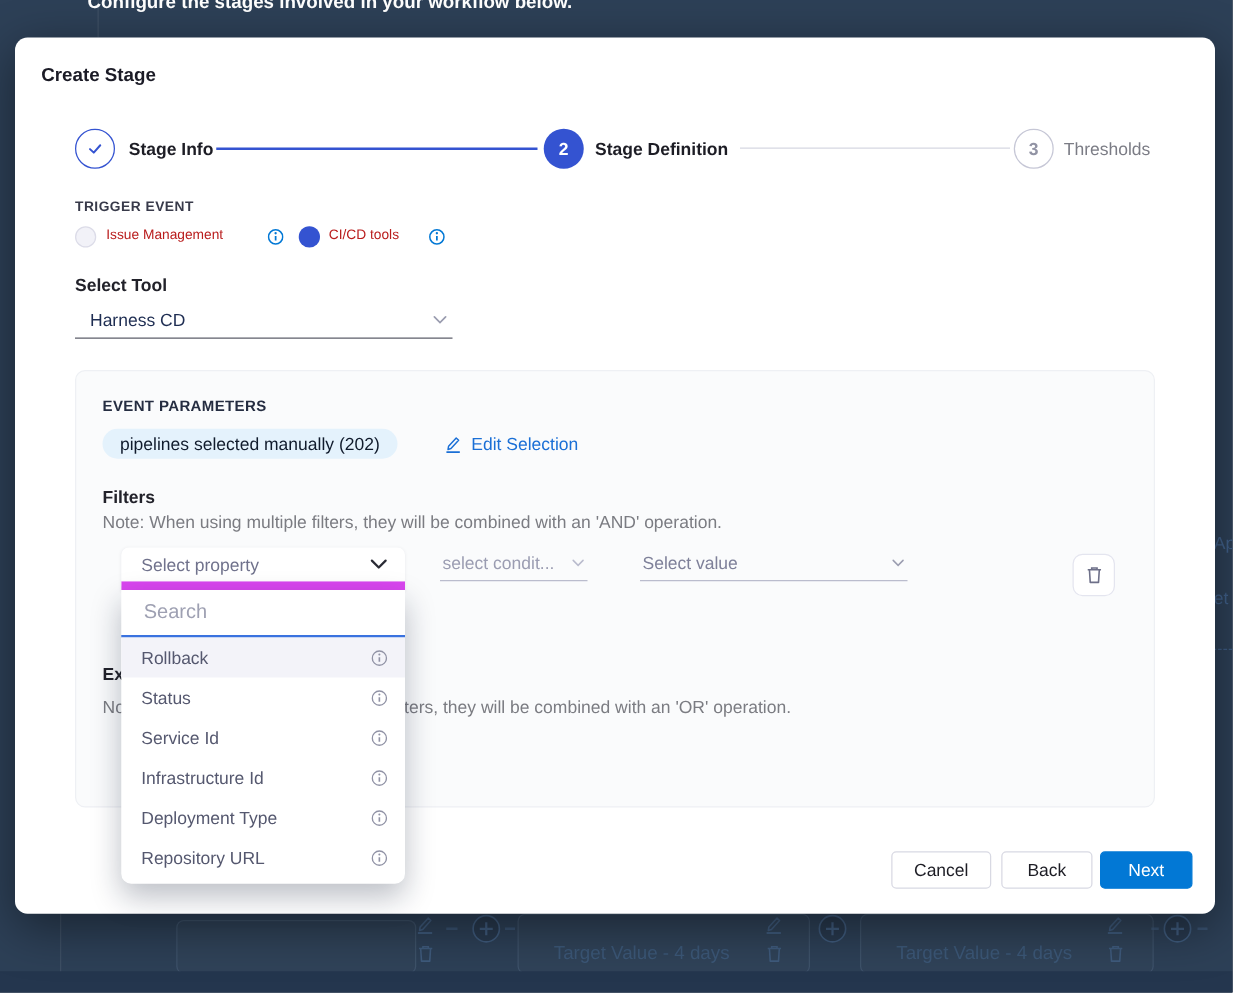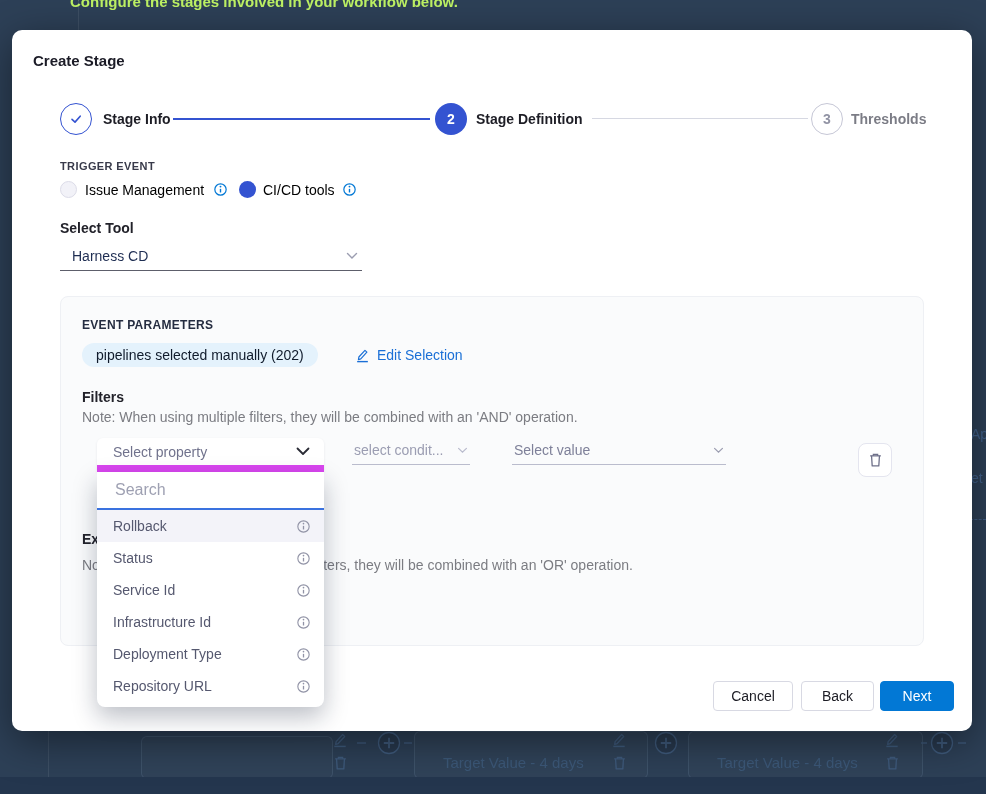--- a/index.html
+++ b/index.html
@@ -2,21 +2,21 @@
 <html><head>
 <meta charset="utf-8">
 <style>
   html,body{margin:0;padding:0;background:#1c2b3e;}
   .screen{position:relative;width:986px;height:794px;background:#2d4057;overflow:hidden;
           font-family:"Liberation Sans","DejaVu Sans",sans-serif;-webkit-font-smoothing:antialiased;}
   .abs{position:absolute;}
   .icon{display:inline-flex;align-items:center;justify-content:center;line-height:0;}
 
   
-  .bd-toptext-clip{left:70px;top:0;height:11px;overflow:hidden;color:#bef264;font-size:15px;font-weight:700;}
+  .bd-toptext-clip{left:70px;top:0;height:11px;overflow:hidden;color:#ffffff;font-size:15px;font-weight:700;}
   .bd-toptext-clip span{display:block;margin-top:-7px;white-space:nowrap;}
   .bd-vline{width:1px;background:rgba(255,255,255,0.08);}
   .bd-bottomstrip{left:0;top:777px;width:986px;height:17px;background:#24364e;}
   .bd-card{border:1px solid rgba(160,190,222,0.13);border-radius:6px;background:rgba(255,255,255,0.015);}
   .bd-cardtext{color:#3c5878;font-size:15px;white-space:nowrap;}
   .bd-dim{color:#3f5b7d;}
   .bd-dash{height:0;border-top:2px dashed #3f5b7d;opacity:.7;}
   .bd-frag{color:#40608a;font-size:14px;}
   .bd-dashline{width:16px;border-top:1px dashed #3e5c84;}
 
@@ -24,31 +24,31 @@
   .modal{left:12px;top:30px;width:960px;height:701px;background:#ffffff;border-radius:10px;
          box-shadow:0 10px 40px rgba(0,0,0,0.45);}
   .modal-title{left:21px;top:22px;font-size:15px;font-weight:700;color:#1b1b26;}
 
   
   .step-circle{width:32px;height:32px;border-radius:50%;display:flex;align-items:center;justify-content:center;box-sizing:border-box;font-size:14px;font-weight:600;}
   .step-done{border:1.5px solid #3453d1;background:#fff;color:#3453d1;}
   .step-active{background:#3453d1;color:#fff;}
   .step-upcoming{border:1px solid #c6c7d6;background:#fff;color:#9193a4;}
   .step-label{font-size:14px;font-weight:600;color:#1d1d25;line-height:18px;}
-  .step-label.dim{color:#7b7c85;font-weight:700;}
+  .step-label.dim{color:#7b7c85;font-weight:400;}
   .step-line{height:1.5px;}
   .line-blue{background:#3453d1;}
   .line-gray{background:#d6d8e2;height:1px;}
 
   
   .eyebrow{font-size:11px;font-weight:700;letter-spacing:.4px;color:#383a4a;}
   .radio{width:17px;height:17px;border-radius:50%;box-sizing:border-box;}
   .radio-off{background:#f2f2f8;border:1px solid #dcdce8;}
   .radio-on{background:#3453d1;}
-  .radio-label{font-size:14px;color:#000000;}
+  .radio-label{font-size:11px;color:#b91c1c;}
   .info-blue{color:#0278d5;}
   .info-gray{color:#9193a6;}
 
   
   .field-label{font-size:14px;font-weight:700;color:#22222a;}
   .underline-select{display:flex;align-items:center;justify-content:space-between;box-sizing:border-box;
                     border-bottom:1px solid #5d5f6b;padding:0 4px 6px 12px;}
   .underline-select .val{font-size:14px;color:#1e2d52;font-weight:500;}
   .chev{color:#9b9db0;}
 

